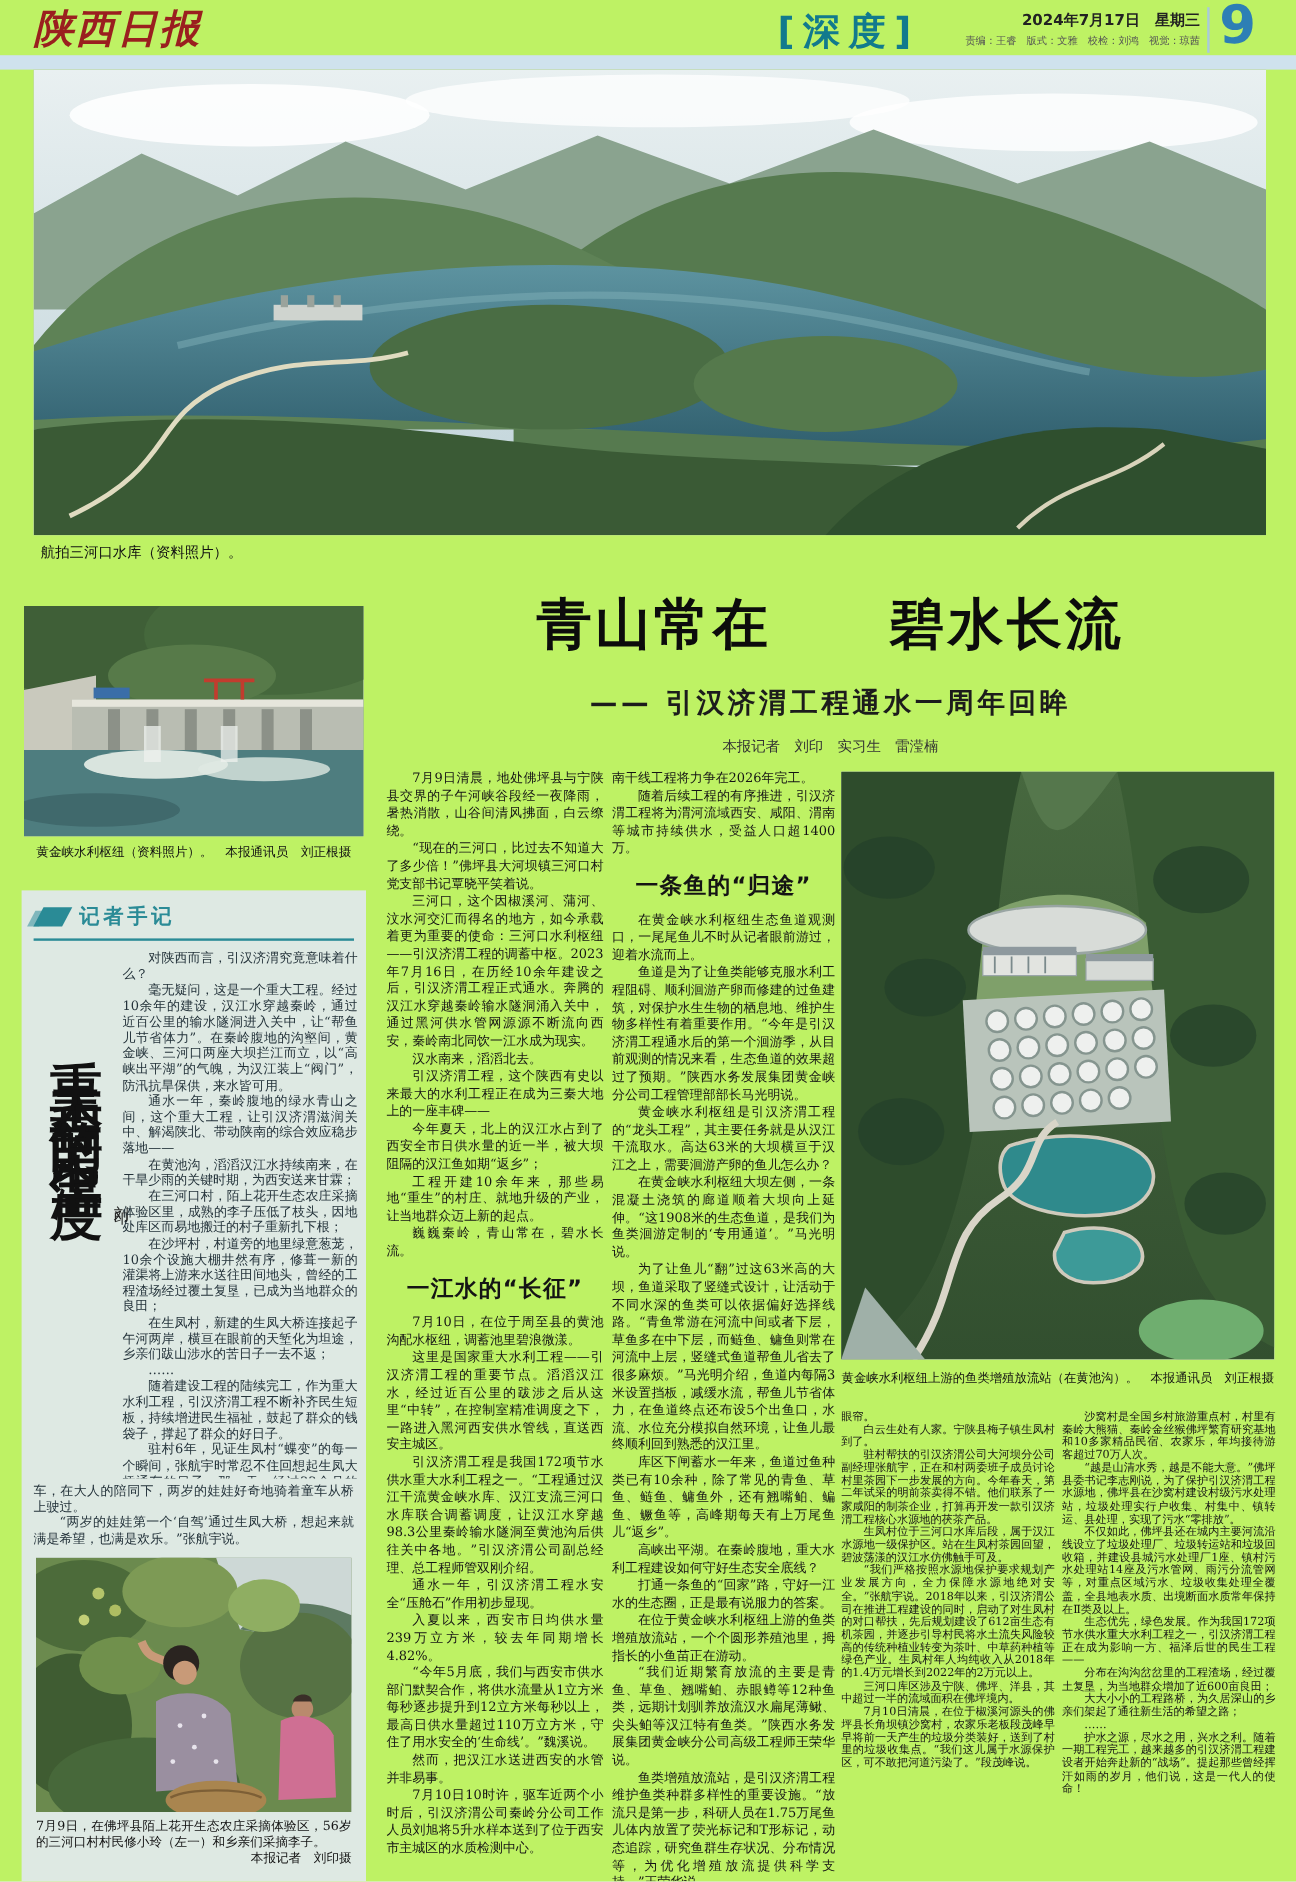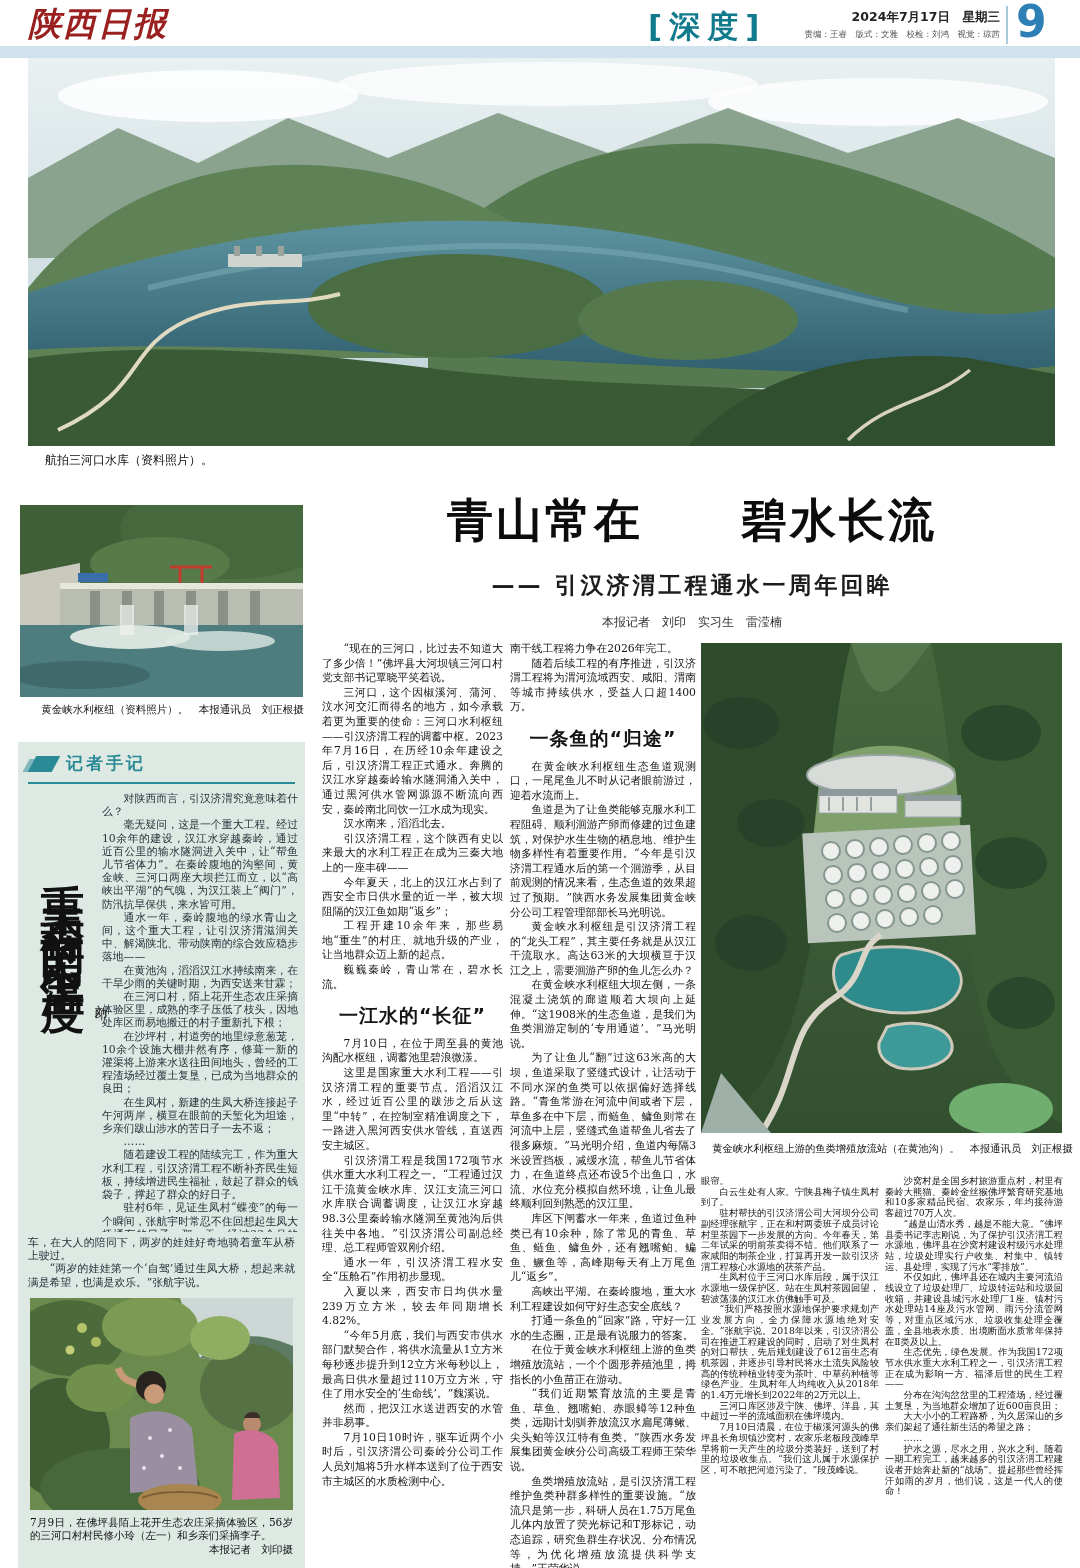--- a/index.html
+++ b/index.html
@@ -1,34 +1,34 @@
 <!DOCTYPE html>
 <html><head>
 <meta charset="utf-8">
 <style>
   html,body{margin:0;padding:0;background:#e8e8e4;}
-  #page{position:relative;width:1080px;height:1568px;margin:0 auto;background:#ffffff;overflow:hidden;
+  #page{position:relative;width:1080px;height:1568px;margin:0 auto;background:#bef264;overflow:hidden;
         font-family:"DejaVu Sans","Liberation Sans",sans-serif;color:#1a1a1a;}
   
   .logo{position:absolute;left:28px;top:2px;font-family:"DejaVu Serif",serif;font-weight:bold;
         font-style:italic;font-size:33px;color:#9a1f1f;letter-spacing:2px;}
   .section-tag{position:absolute;left:648px;top:6px;font-size:31px;font-weight:bold;color:#117a8d;letter-spacing:7px;}
   .mast-right{position:absolute;left:788px;top:9px;width:212px;text-align:right;}
   .mast-date{font-size:12.5px;font-weight:bold;color:#222;}
   .mast-credits{font-size:8.5px;color:#555;margin-top:3px;}
   .mast-divider{position:absolute;left:1006px;top:6px;width:2px;height:38px;background:#a9c9dc;}
   .page-num{position:absolute;left:1016px;top:-4px;font-size:44px;font-weight:bold;color:#2d7fb5;}
   .sky-strip{position:absolute;left:0;top:46px;width:1080px;height:12px;background:#cfe2ed;}
   
   .ph{position:absolute;overflow:hidden;background:#b9c9bd;}
   .ph svg{display:block;}
   #top-photo{left:28px;top:58px;width:1027px;height:388px;}
   #dam-photo{left:20px;top:505px;width:283px;height:192px;}
   #fish-photo{left:701px;top:643px;width:361px;height:490px;}
-  .caption{font-family:Liberation Serif, serif;color:#111;margin-left:11px;}
+  .caption{font-family:Liberation Serif, serif;color:#111;}
   #cap-top{position:absolute;left:34px;top:452px;font-size:12px;}
   #cap-dam{position:absolute;left:20px;top:703px;width:283px;font-size:10.5px;text-align:center;}
   #cap-fish{position:absolute;left:701px;top:1142px;width:361px;font-size:10.3px;text-align:center;}
   
   #headline{position:absolute;left:318px;top:490px;width:748px;text-align:center;
             font-size:46px;font-weight:900;letter-spacing:3px;color:#0c0c0c;}
   #subtitle{position:absolute;left:318px;top:570px;width:748px;text-align:center;
             font-size:23px;font-weight:bold;letter-spacing:3px;color:#1c1c1c;}
   #byline{position:absolute;left:318px;top:614px;width:748px;text-align:center;
           font-size:12px;color:#333;font-family:"DejaVu Serif",serif;}
@@ -211,20 +211,21 @@
       <span>7月9日，在佛坪县陌上花开生态农庄采摘体验区，56岁的三河口村村民修小玲（左一）和乡亲们采摘李子。</span>
       <div class="nb-credit">本报记者　刘印摄</div>
     </div>
   </div>
 
   <div id="headline">青山常在　　碧水长流</div>
   <div id="subtitle">—— 引汉济渭工程通水一周年回眸</div>
   <div id="byline">本报记者　刘印　实习生　雷滢楠</div>
 
   <div class="col" id="col1">
+      <p class="para">7月9日清晨，地处佛坪县与宁陕县交界的子午河峡谷段经一夜降雨，暑热消散，山谷间清风拂面，白云缭绕。</p>
       <p class="para">“现在的三河口，比过去不知道大了多少倍！”佛坪县大河坝镇三河口村党支部书记覃晓平笑着说。</p>
       <p class="para">三河口，这个因椒溪河、蒲河、汶水河交汇而得名的地方，如今承载着更为重要的使命：三河口水利枢纽——引汉济渭工程的调蓄中枢。2023年7月16日，在历经10余年建设之后，引汉济渭工程正式通水。奔腾的汉江水穿越秦岭输水隧洞涌入关中，通过黑河供水管网源源不断流向西安，秦岭南北同饮一江水成为现实。</p>
       <p class="para">汉水南来，滔滔北去。</p>
       <p class="para">引汉济渭工程，这个陕西有史以来最大的水利工程正在成为三秦大地上的一座丰碑——</p>
       <p class="para">今年夏天，北上的汉江水占到了西安全市日供水量的近一半，被大坝阻隔的汉江鱼如期“返乡”；</p>
       <p class="para">工程开建10余年来，那些易地“重生”的村庄、就地升级的产业，让当地群众迈上新的起点。</p>
       <p class="para">巍巍秦岭，青山常在，碧水长流。</p>
       <div class="subhead">一江水的“长征”</div>
       <p class="para">7月10日，在位于周至县的黄池沟配水枢纽，调蓄池里碧浪微漾。</p>
       <p class="para">这里是国家重大水利工程——引汉济渭工程的重要节点。滔滔汉江水，经过近百公里的跋涉之后从这里“中转”，在控制室精准调度之下，一路进入黑河西安供水管线，直送西安主城区。</p>

